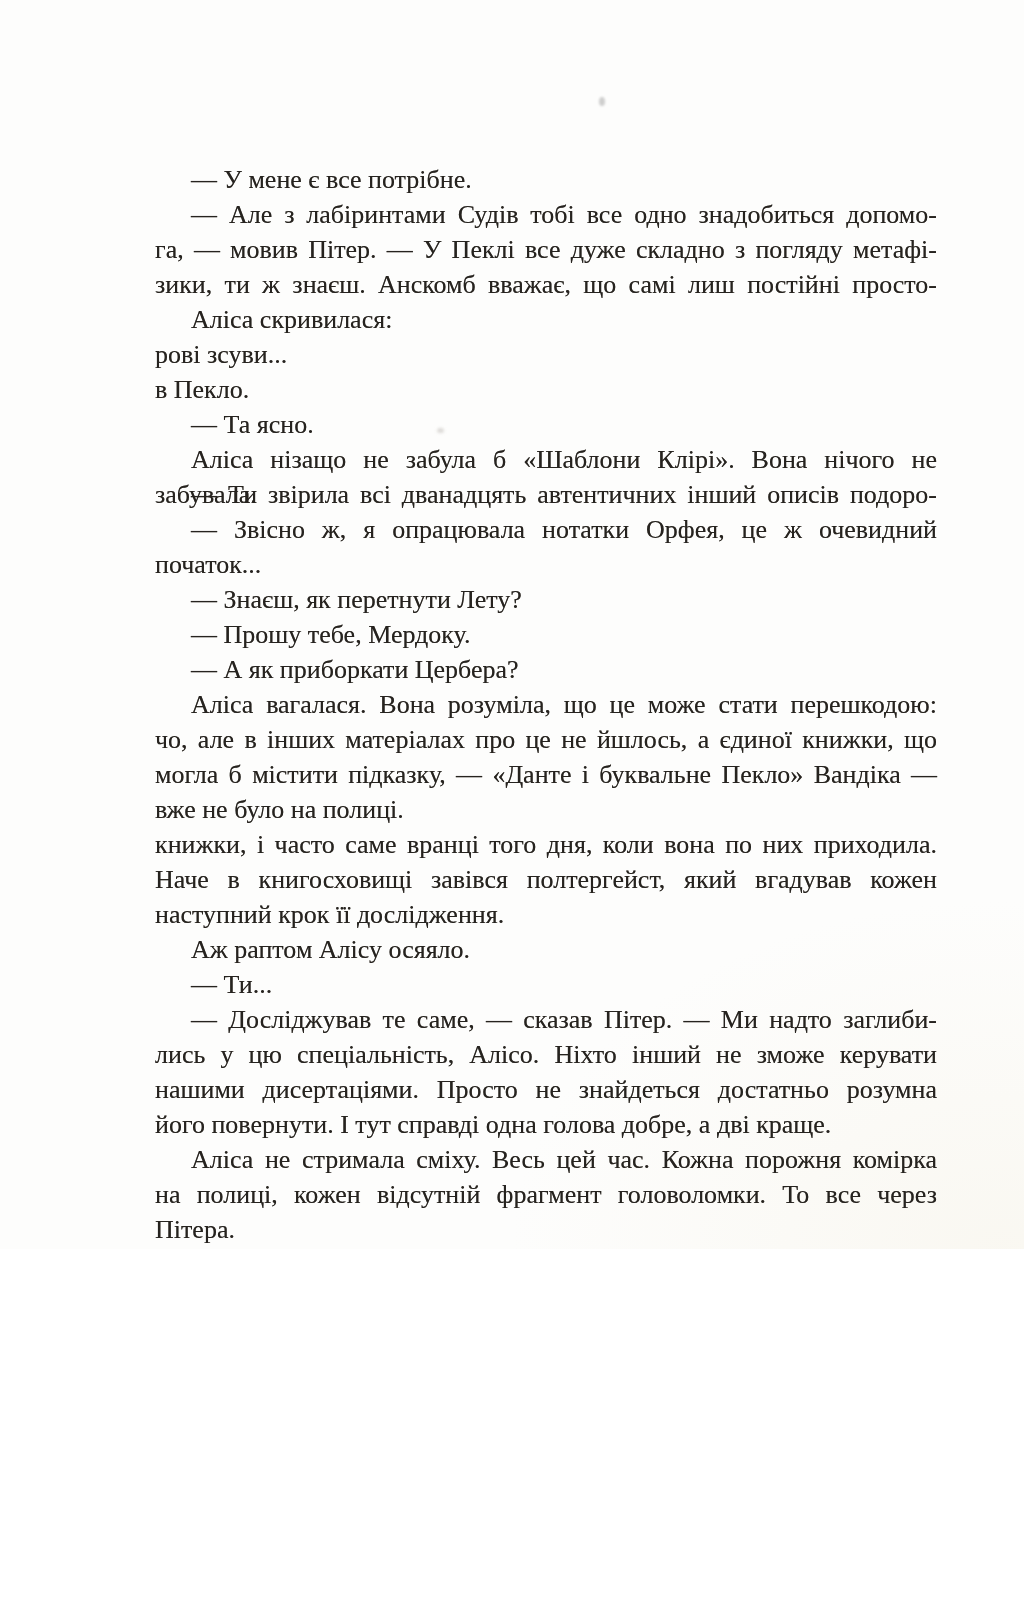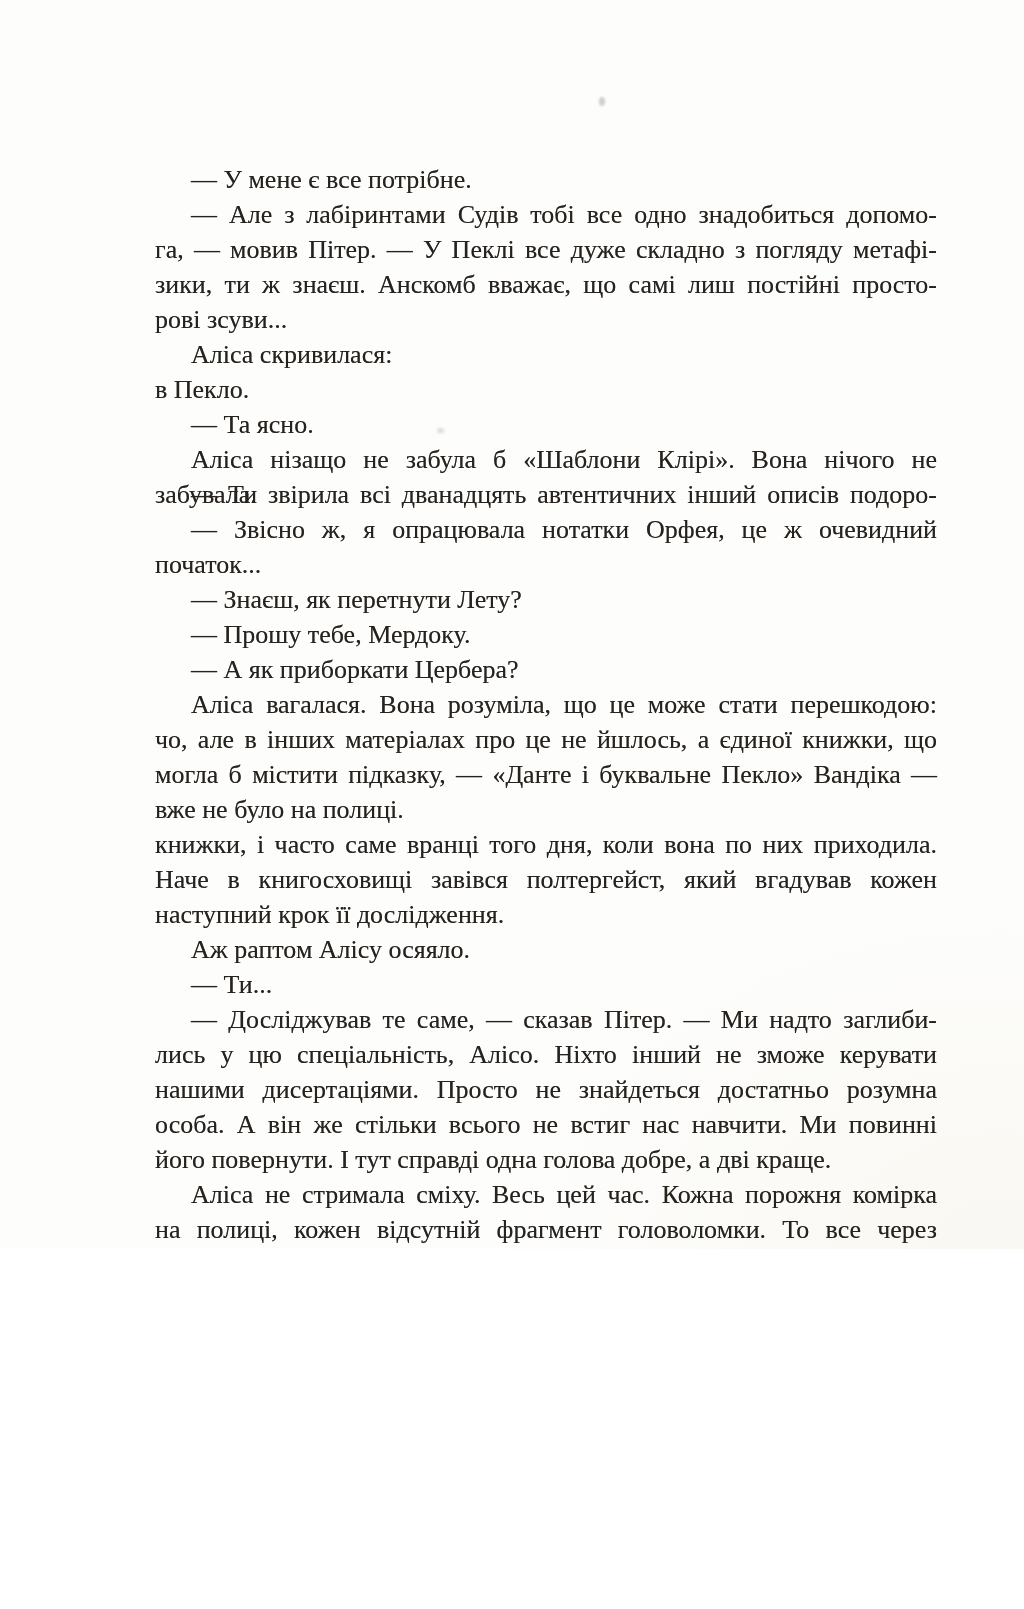--- a/index.html
+++ b/index.html
@@ -70,22 +70,22 @@
 </style>
 </head>
 <body>
 
 <div class="page">
   <div class="text-block">
       <div class="line first">— У мене є все потрібне.</div>
       <div class="line first just">— Але з лабіринтами Судів тобі все одно знадобиться допомо-</div>
       <div class="line just">га, — мовив Пітер. — У Пеклі все дуже складно з погляду метафі-</div>
       <div class="line just">зики, ти ж знаєш. Анскомб вважає, що самі лиш постійні просто-</div>
+      <div class="line first">Аліса скривилася:</div>
       <div class="line">рові зсуви...</div>
-      <div class="line first">Аліса скривилася:</div>
       <div class="line">в Пекло.</div>
       <div class="line first">— Та ясно.</div>
       <div class="line first just">Аліса нізащо не забула б «Шаблони Клірі». Вона нічого не забувала.</div>
       <div class="line first just">— Ти звірила всі дванадцять автентичних інший описів подоро-</div>
       <div class="line first just">— Звісно ж, я опрацювала нотатки Орфея, це ж очевидний</div>
       <div class="line">початок...</div>
       <div class="line first">— Знаєш, як перетнути Лету?</div>
       <div class="line first">— Прошу тебе, Мердоку.</div>
       <div class="line first">— А як приборкати Цербера?</div>
       <div class="line first just">Аліса вагалася. Вона розуміла, що це може стати перешкодою:</div>
@@ -93,21 +93,20 @@
       <div class="line just">могла б містити підказку, — «Данте і буквальне Пекло» Вандіка —</div>
       <div class="line">вже не було на полиці.</div>
       <div class="line just">книжки, і часто саме вранці того дня, коли вона по них приходила.</div>
       <div class="line just">Наче в книгосховищі завівся полтергейст, який вгадував кожен</div>
       <div class="line">наступний крок її дослідження.</div>
       <div class="line first">Аж раптом Алісу осяяло.</div>
       <div class="line first">— Ти...</div>
       <div class="line first just">— Досліджував те саме, — сказав Пітер. — Ми надто заглиби-</div>
       <div class="line just">лись у цю спеціальність, Алісо. Ніхто інший не зможе керувати</div>
       <div class="line just">нашими дисертаціями. Просто не знайдеться достатньо розумна</div>
-      <div class="line just">особа. А він же стільки всього не встиг нас навчити. Ми повинні</div>
       <div class="line">його повернути. І тут справді одна голова добре, а дві краще.</div>
       <div class="line first just">Аліса не стримала сміху. Весь цей час. Кожна порожня комірка</div>
       <div class="line just">на полиці, кожен відсутній фрагмент головоломки. То все через</div>
       <div class="line">Пітера.</div>
     </div>
   <div class="page-number">14</div>
   <div class="speck s1"></div>
   <div class="speck s2"></div>
   <div class="speck s3"></div>
   <div class="ghost-bleed"></div>

